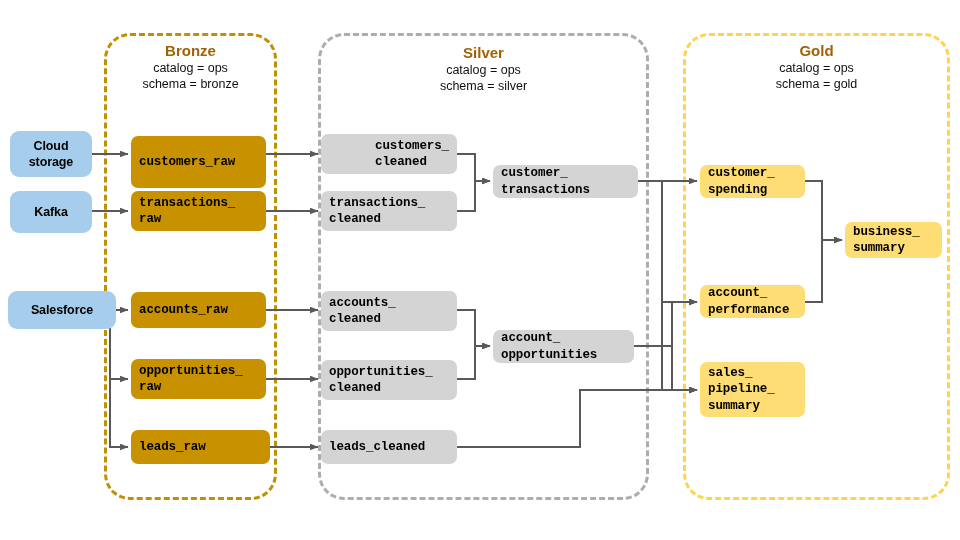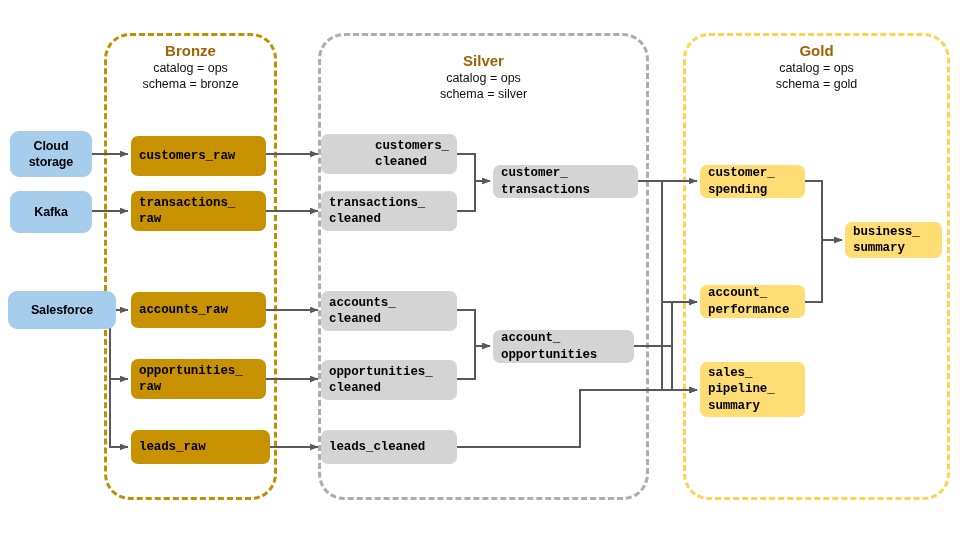--- a/index.html
+++ b/index.html
@@ -44,21 +44,21 @@
 
   <div class="zone" style="left:104px;top:33px;width:173px;height:467px;border-color:#bf9000;">
     <div class="zone-head" style="top:6px;">
       <div class="zone-title">Bronze</div>
       <div class="zone-sub">catalog = ops</div>
       <div class="zone-sub">schema = bronze</div>
     </div>
   </div>
 
   <div class="zone" style="left:318px;top:33px;width:331px;height:467px;border-color:#adadad;">
-    <div class="zone-head" style="top:16px;">
+    <div class="zone-head" style="top:8px;">
       <div class="zone-title">Silver</div>
       <div class="zone-sub">catalog = ops</div>
       <div class="zone-sub">schema = silver</div>
     </div>
   </div>
 
   <div class="zone" style="left:683px;top:33px;width:267px;height:467px;border-color:#ffd34d;">
     <div class="zone-head" style="top:6px;">
       <div class="zone-title">Gold</div>
       <div class="zone-sub">catalog = ops</div>
@@ -111,21 +111,21 @@
     <span>Cloud
 storage</span>
   </div>
   <div class="node src" style="left:10px;top:191px;width:82px;height:42px;">
     <span>Kafka</span>
   </div>
   <div class="node src" style="left:8px;top:291px;width:108px;height:38px;">
     <span>Salesforce</span>
   </div>
 
-  <div class="node bronze" style="left:131px;top:136px;width:135px;height:40px;">
+  <div class="node bronze" style="left:131px;top:136px;width:135px;height:52px;">
     <span>customers_raw</span>
   </div>
   <div class="node bronze" style="left:131px;top:191px;width:135px;height:40px;">
     <span>transactions_
 raw</span>
   </div>
   <div class="node bronze" style="left:131px;top:292px;width:135px;height:36px;">
     <span>accounts_raw</span>
   </div>
   <div class="node bronze" style="left:131px;top:359px;width:135px;height:40px;">

